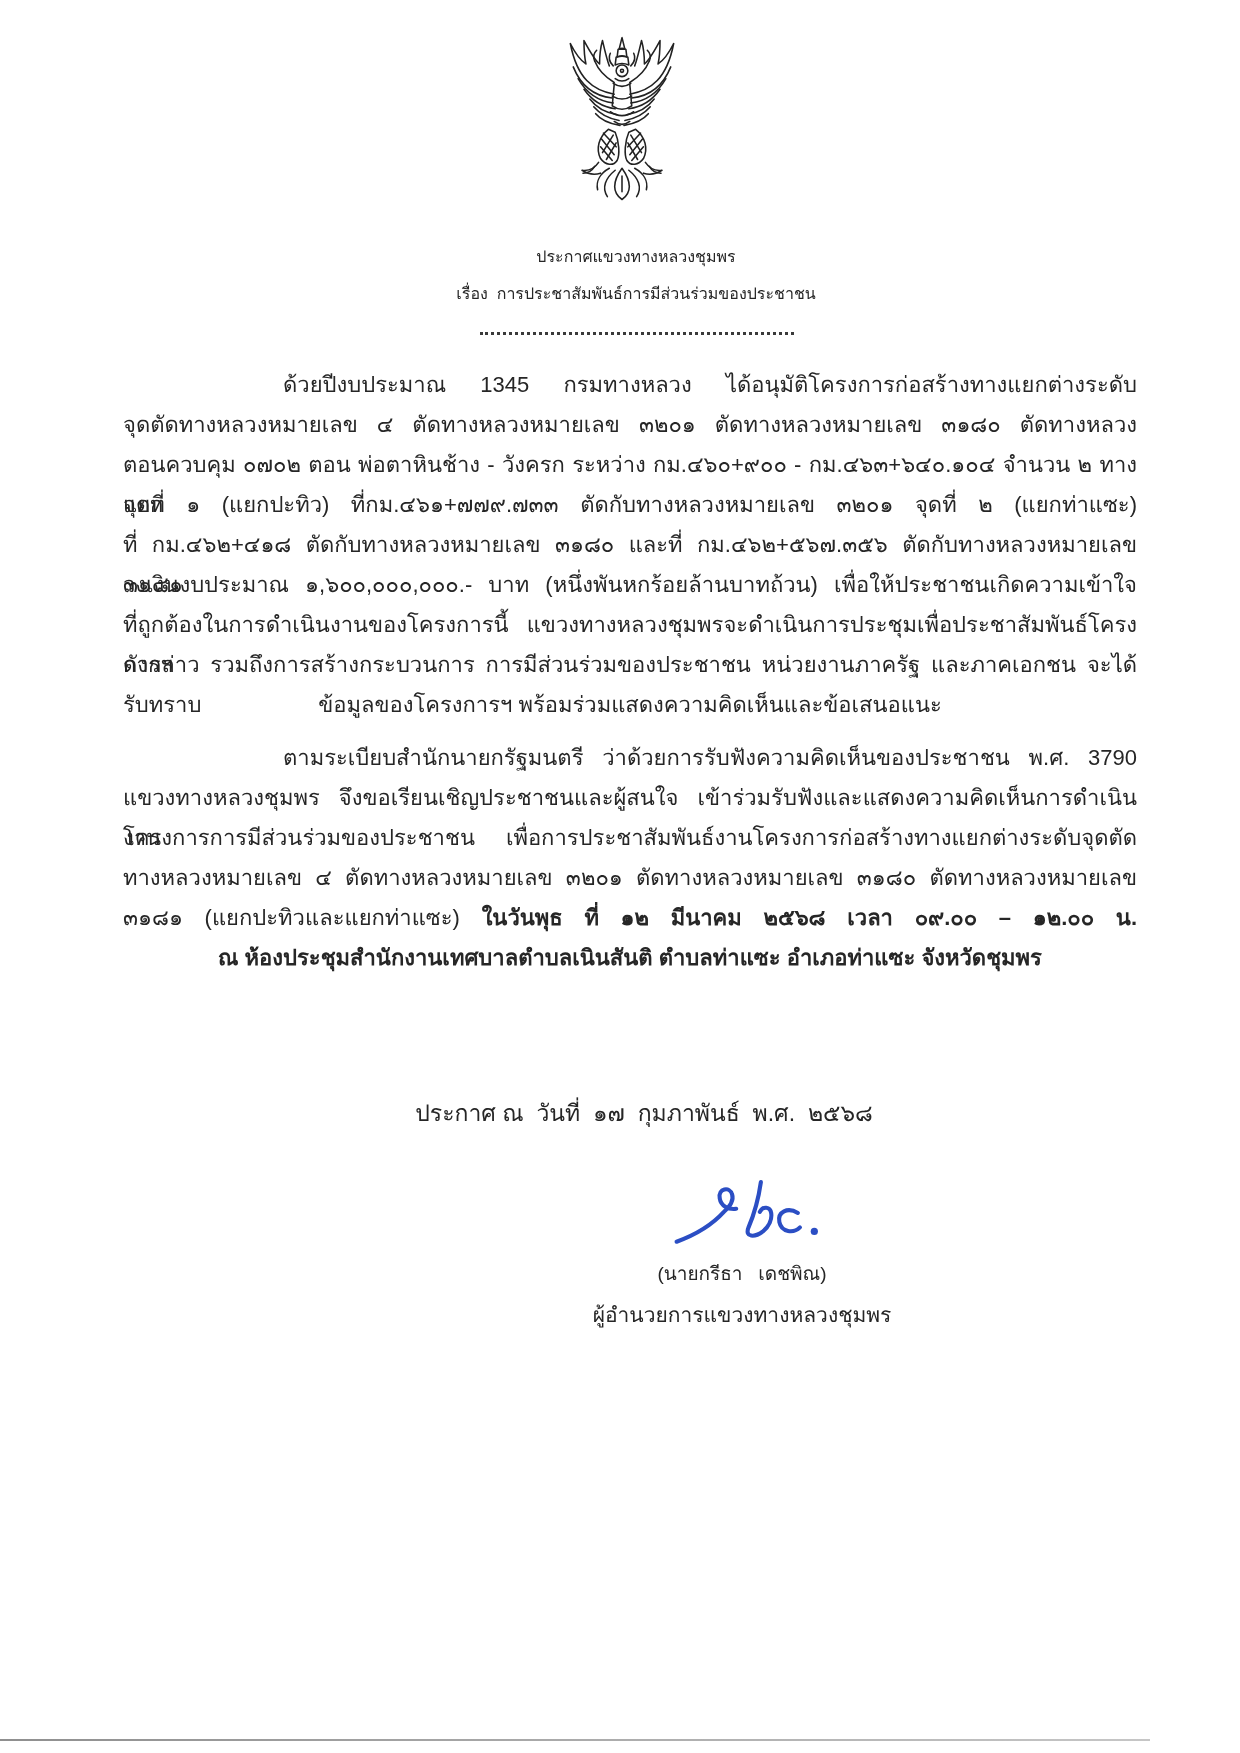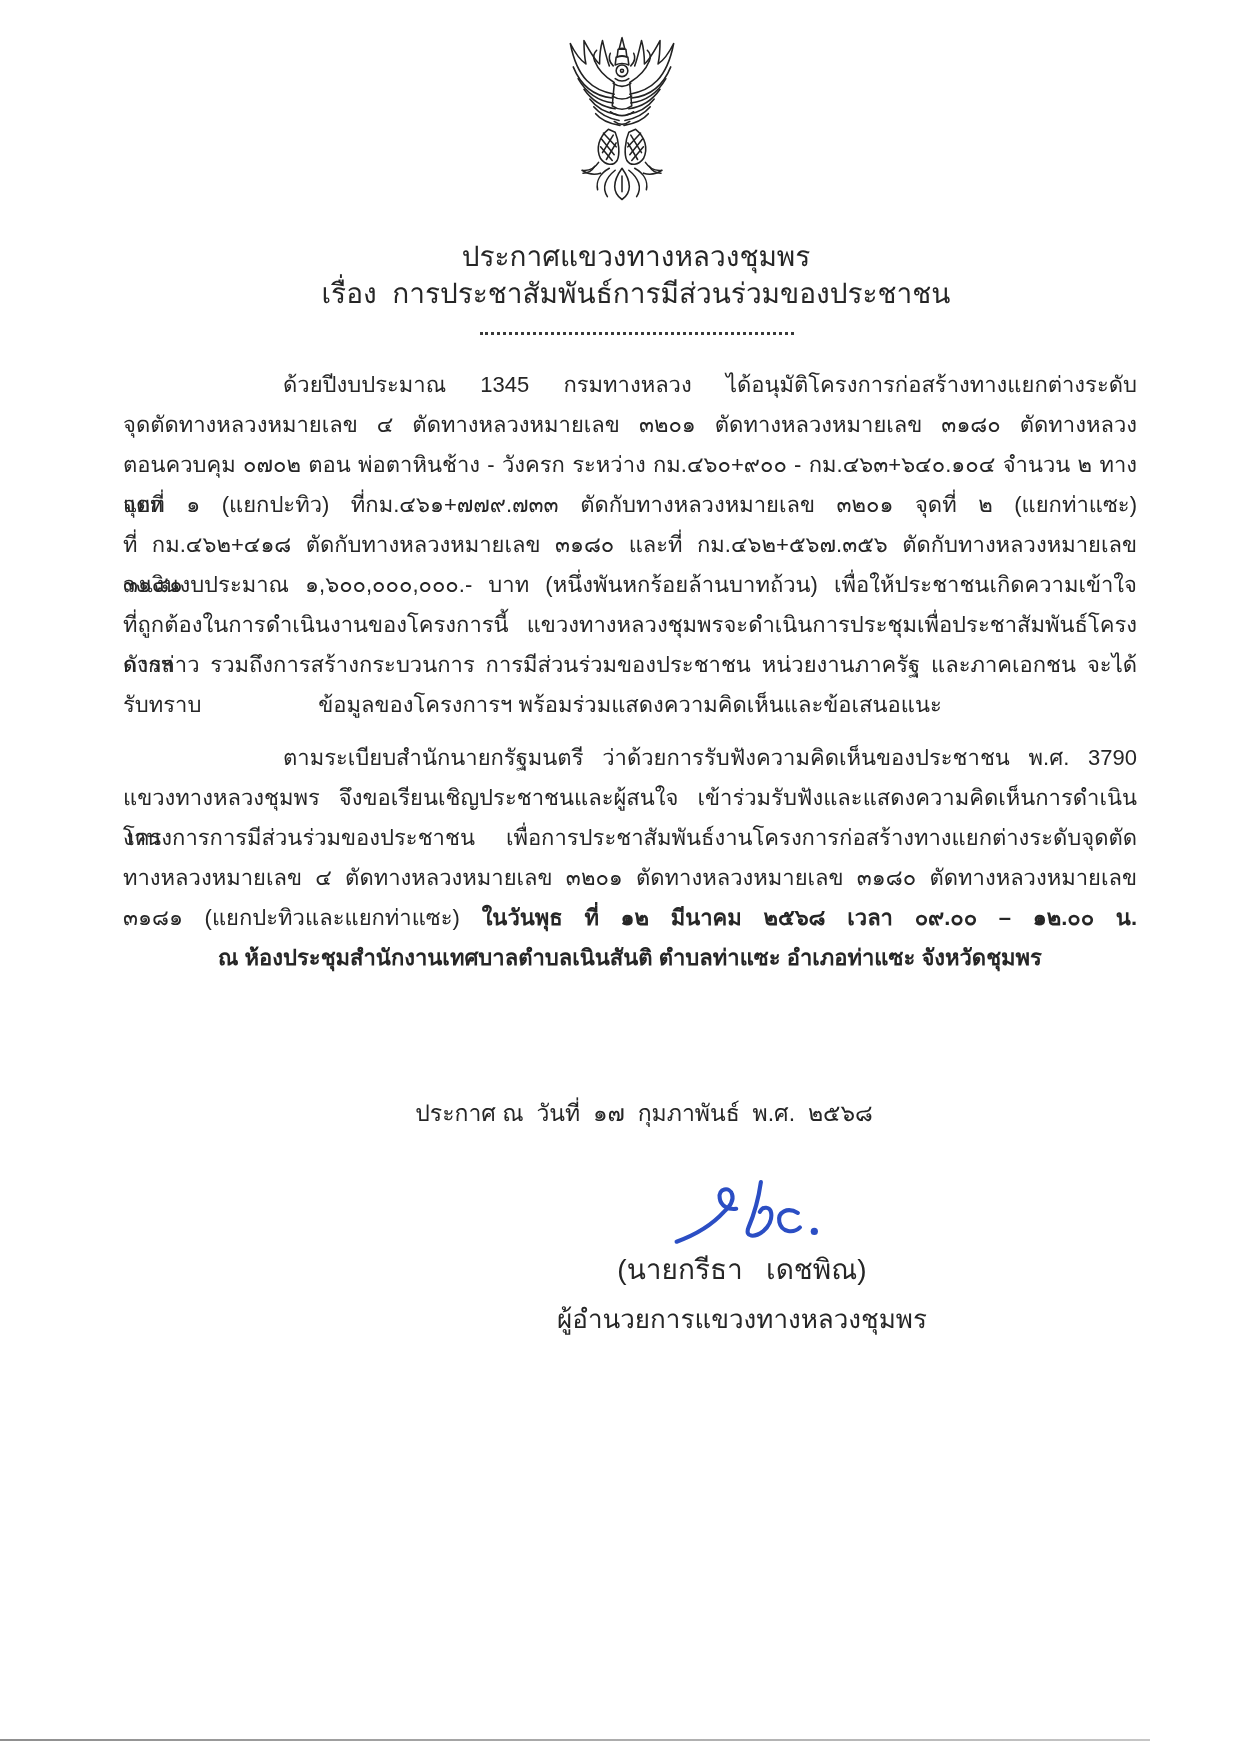--- a/index.html
+++ b/index.html
@@ -11,42 +11,42 @@
   }
   html,body{margin:0;padding:0;}
   body{
     width:1240px;height:1753px;position:relative;overflow:hidden;
     background:var(--page-background);
     color:var(--text-color);
     font-family:"Liberation Sans",sans-serif;
   }
   .emblem{position:absolute;left:544px;top:33px;width:156px;height:176px;}
   .title-block{position:absolute;left:0;top:238px;width:1240px;text-align:center;}
-  .title-line{font-size:28px;line-height:37px;white-space:pre;padding-left:32px;}
+  .title-line{font-size:16px;line-height:37px;white-space:pre;padding-left:32px;}
   .dotted-divider{
     position:absolute;left:480px;top:332px;width:314px;height:0;
     border-top:3px dotted var(--divider-color);
   }
   .doc-body{position:absolute;left:123px;top:365px;width:1014px;}
   .paragraph + .paragraph{margin-top:13px;}
   .line{
     height:40px;line-height:40px;font-size:22px;
     text-align:center;white-space:normal;
   }
   .line.fill{text-align:justify;text-align-last:justify;}
   .line.indent{text-indent:160px;}
   .bold{font-weight:bold;}
   .announce-date{
     position:absolute;left:0;top:1095px;width:1240px;text-align:center;
     font-size:23px;white-space:pre;padding-left:24px;
   }
   .signature-block{position:absolute;left:542px;top:1170px;width:400px;text-align:center;}
   .signature-ink{position:absolute;left:130px;top:8px;width:150px;height:74px;}
-  .signer-name{position:absolute;left:0;top:77px;width:400px;font-size:28px;white-space:pre;}
-  .signer-position{position:absolute;left:0;top:128px;width:400px;font-size:26px;white-space:pre;}
+  .signer-name{position:absolute;left:0;top:88px;width:400px;font-size:19px;white-space:pre;}
+  .signer-position{position:absolute;left:0;top:128px;width:400px;font-size:21px;white-space:pre;}
   .footer-hairline{
     position:absolute;left:0;top:1739px;width:1150px;height:2px;
     background:linear-gradient(to right,#8f8f8f,#c6c6c6);
   }
 </style>
 </head>
 <body>
 
 <svg class="emblem" viewBox="0 0 160 175" xmlns="http://www.w3.org/2000/svg">
   <defs>

